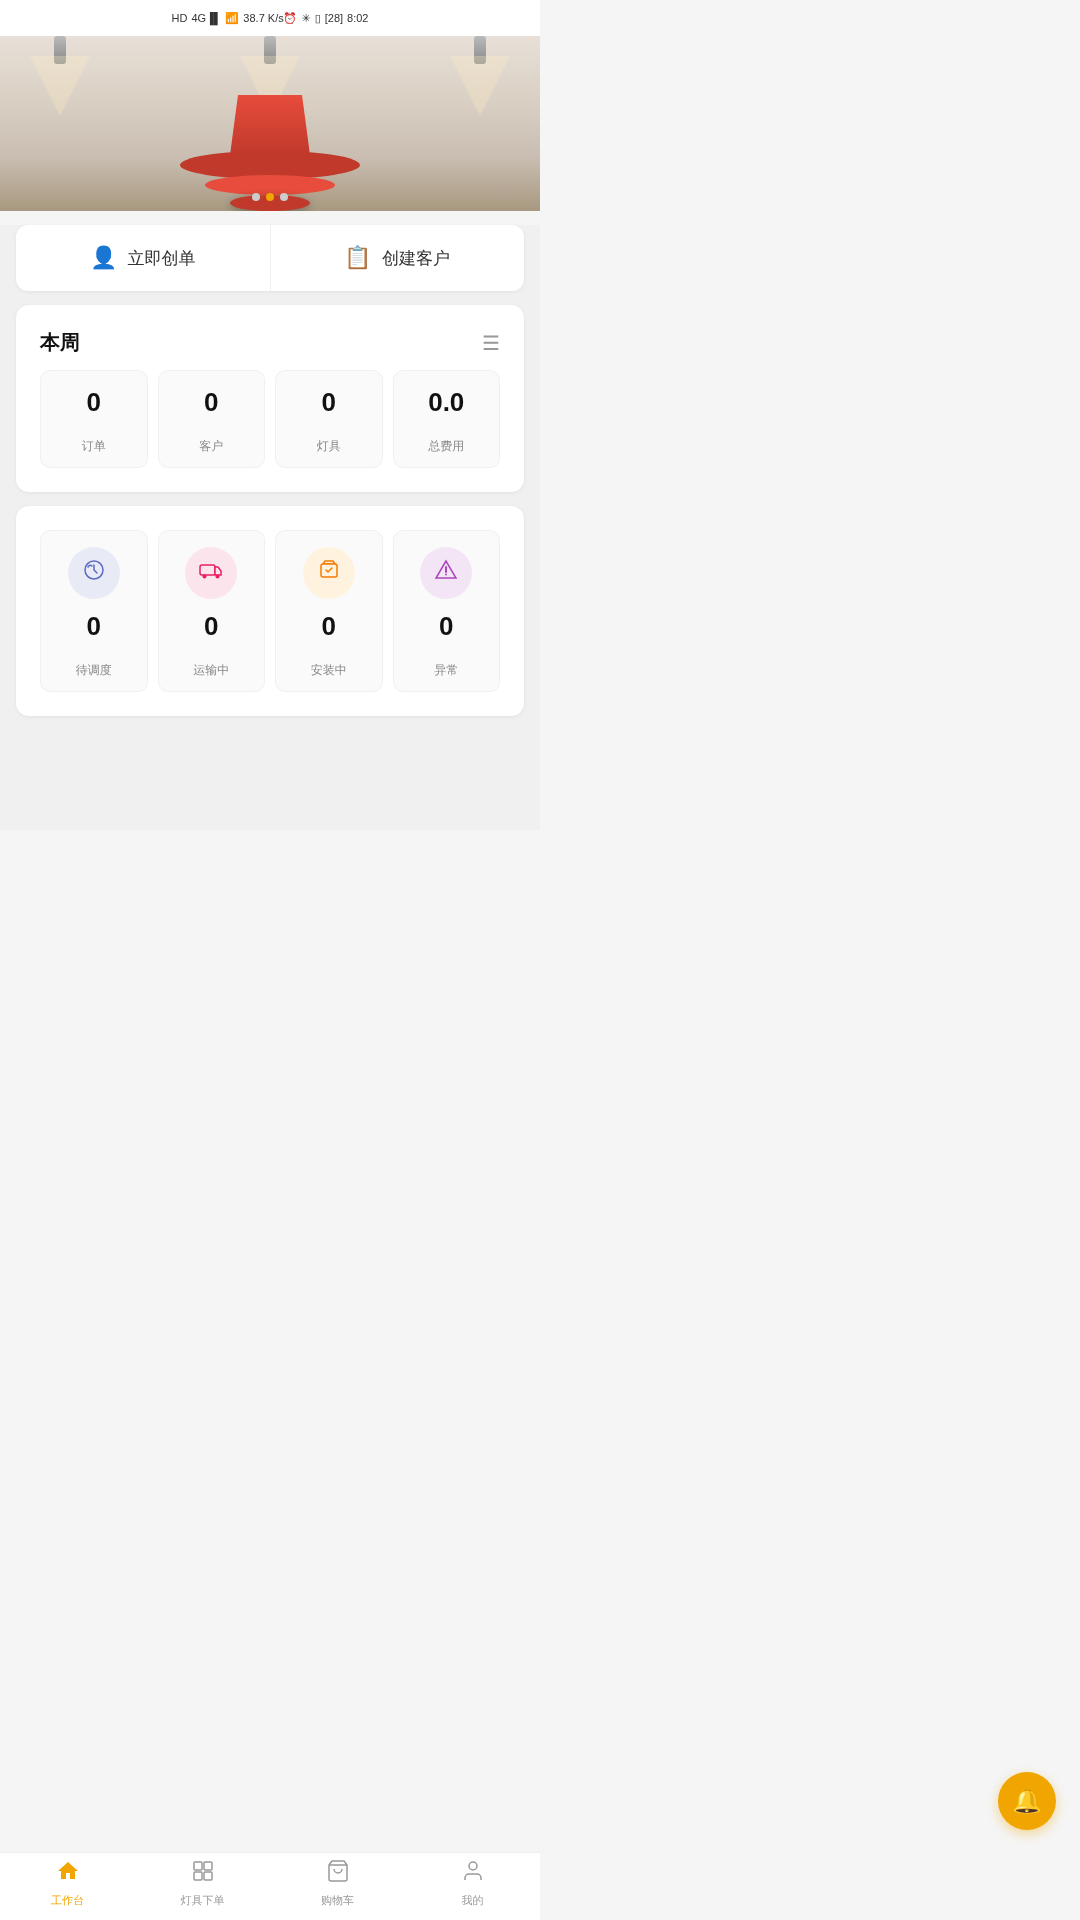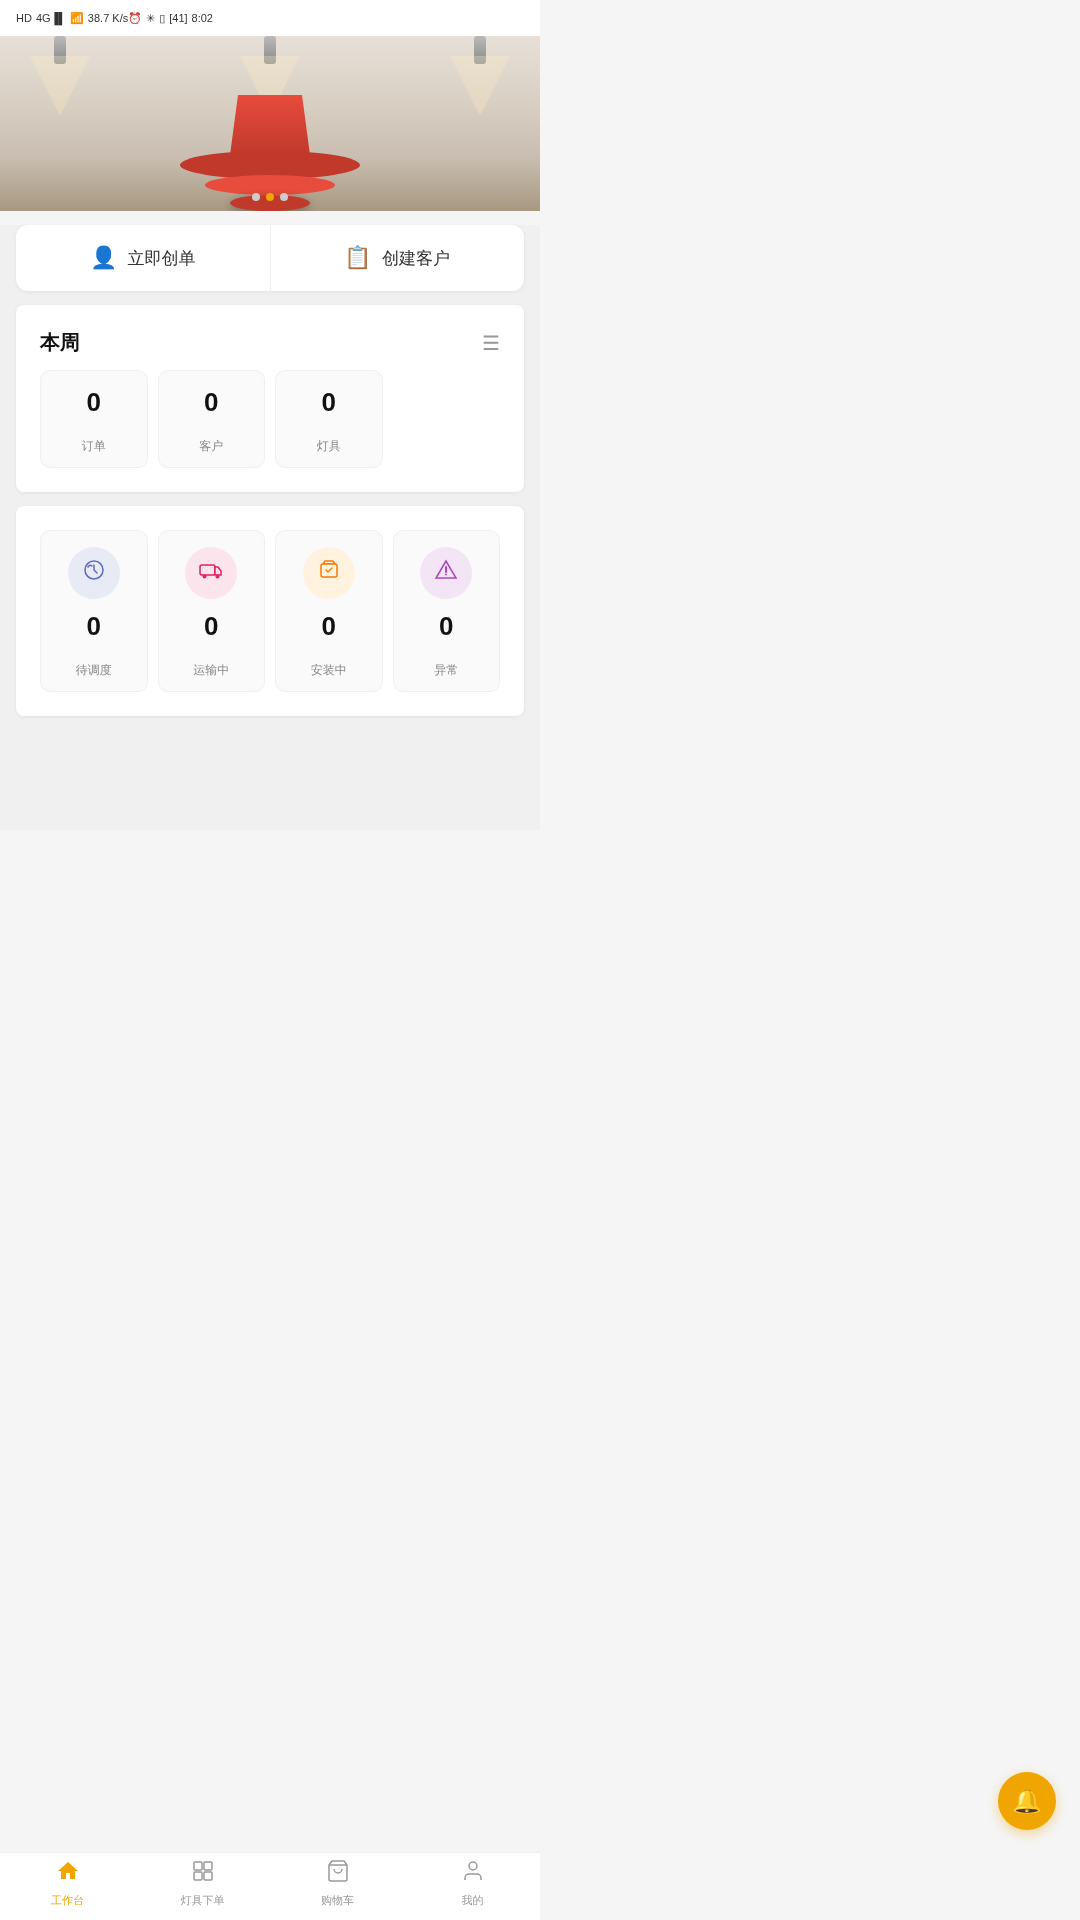--- a/index.html
+++ b/index.html
@@ -9,21 +9,21 @@
       min-height: 960px;
       background: #f5f5f5;
       font-family: -apple-system, "PingFang SC", "Helvetica Neue", sans-serif;
       overflow-x: hidden;
     }
 
     
     .status-bar {
       background: #fff;
       display: flex;
-      justify-content: flex-start;
+      justify-content: center;
       align-items: center;
       padding: 18px 16px;
       font-size: 11px;
       color: #333;
       height: 28px;
     }
     .status-left { display: flex; align-items: center; gap: 4px; }
     .status-right { display: flex; align-items: center; gap: 4px; }
 
     
@@ -164,21 +164,21 @@
       border-left: 1px solid #eee;
     }
     .btn-icon {
       font-size: 22px;
       color: #c8a060;
     }
 
     
     .section {
       background: #fff;
-      border-radius: 8px;
+      border-radius: 13px;
       padding: 24px;
       margin-bottom: 14px;
       box-shadow: 0 1px 4px rgba(0,0,0,0.06);
     }
     .section-header {
       display: flex;
       justify-content: space-between;
       align-items: center;
       margin-bottom: 14px;
     }
@@ -288,21 +288,21 @@
   <div class="status-left">
     <span>HD</span>
     <span>4G▐▌</span>
     <span>📶</span>
     <span>38.7 K/s</span>
   </div>
   <div class="status-right">
     <span>⏰</span>
     <span>✳</span>
     <span>▯</span>
-    <span>[41]</span>
+    <span>[28]</span>
     <span>8:02</span>
   </div>
 </div>
 
 <div class="banner">
   <div class="banner-stage">
 
     <div class="spotlight spotlight-left"></div>
     <div class="spotlight spotlight-center"></div>
     <div class="spotlight spotlight-right"></div>
@@ -345,20 +345,24 @@
         <div class="stat-number">0</div>
         <div class="stat-label">订单</div>
       </div>
       <div class="stat-card">
         <div class="stat-number">0</div>
         <div class="stat-label">客户</div>
       </div>
       <div class="stat-card">
         <div class="stat-number">0</div>
         <div class="stat-label">灯具</div>
+      </div>
+      <div class="stat-card">
+        <div class="stat-number">0.0</div>
+        <div class="stat-label">总费用</div>
       </div>
     </div>
   </div>
 
   <div class="section">
     <div class="stats-grid">
 
       <div class="stat-card">
         <div class="order-icon-wrapper icon-blue">
           <span>

